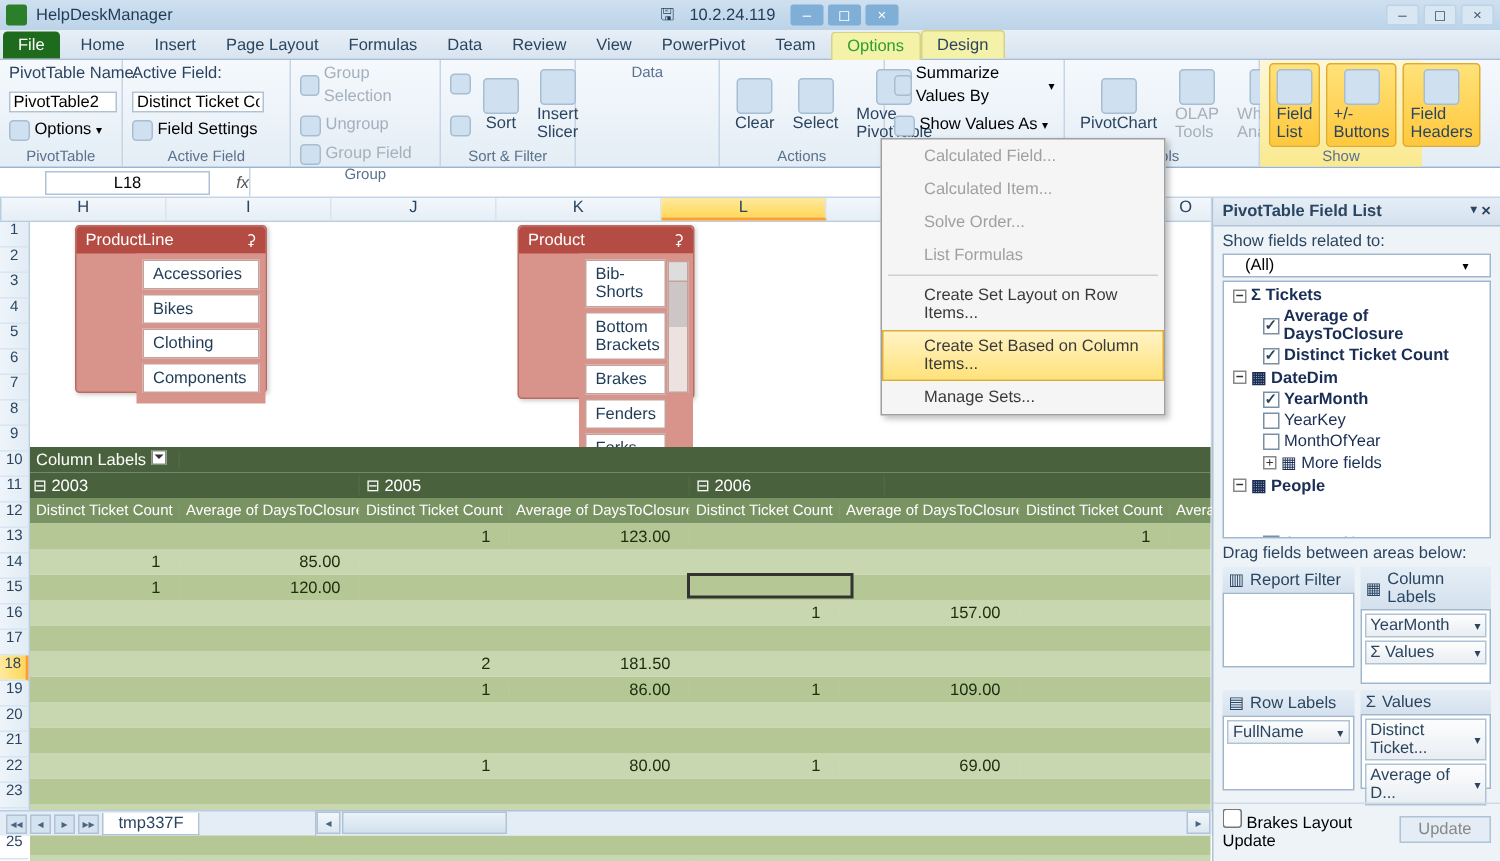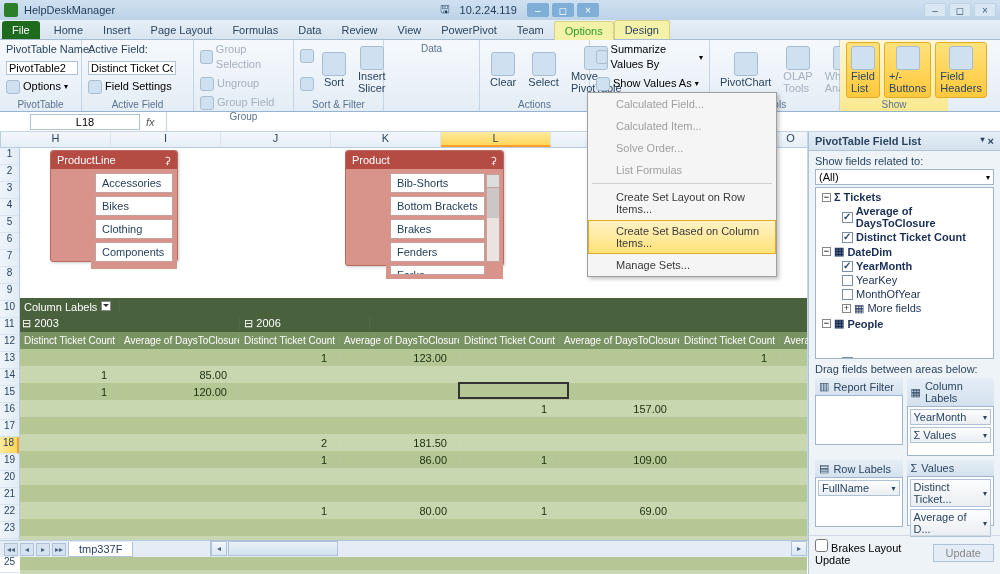--- a/index.html
+++ b/index.html
@@ -38,21 +38,21 @@
 
 .ddmenu { position:absolute; left:587px; top:92px; width:190px; background:#f5f5f5; border:1px solid #a0a0a0; box-shadow:2px 2px 4px rgba(0,0,0,.25); z-index:50; }
 .ddmenu .item { padding:5px 8px 5px 28px; color:#3a3a3a; position:relative;}
 .ddmenu .item.disabled { color:#a0a0a0; }
 .ddmenu .sep { height:1px; background:#cfcfcf; margin:2px 4px; }
 .ddmenu .item.hover { background:linear-gradient(#fff3c5,#ffe27a); border:1px solid #e0ac2a; padding:4px 7px 4px 27px; }
 
 
 .fxbar { height:20px; border-bottom:1px solid #c5d5e5; display:flex; align-items:center; background:#fff;}
 .namebox { width:110px; border:1px solid #b0c3d6; margin-left:30px; padding:1px 4px; text-align:center; background:#fff;}
-.fxlabel { width:20px; text-align:left; font-style:italic; color:#555; margin-left:6px;}
+.fxlabel { width:20px; text-align:right; font-style:italic; color:#555; margin-left:6px;}
 .fxinput { flex:1; border-left:1px solid #c5d5e5; height:100%; }
 
 
 .gridwrap { position:absolute; top:132px; left:0; width:808px; height:425px; border-right:1px solid #c5d5e5;}
 .colheaders { height:16px; background:linear-gradient(#f3f7fb,#e5eef6); border-bottom:1px solid #b9cde0; display:flex; }
 .colheaders .rh { width:20px; border-right:1px solid #b9cde0; }
 .colheaders .ch { flex:0 0 110px; border-right:1px solid #d8e4ef; text-align:center; color:#2b4560;}
 .colheaders .ch.sel { background:linear-gradient(#ffe99d,#ffd85a); border-bottom:2px solid #ff9e2c; }
 .rowarea { display:flex; height:calc(100% - 16px); }
 .rownums { width:20px; background:linear-gradient(90deg,#eef4fa,#e2ecf5); border-right:1px solid #b9cde0; }
@@ -84,21 +84,21 @@
 
 
 .sheetbar { position:absolute; left:0; bottom:0; width:808px; height:17px; background:#e4edf5; border-top:1px solid #b9cde0; display:flex; align-items:center; gap:2px; padding-left:4px;}
 .sheetnav { width:14px; height:13px; background:#d5e2ef; border:1px solid #b0c3d6; display:flex;align-items:center;justify-content:center; font-size:8px;color:#4a6480;}
 .sheettab { background:#fff; border:1px solid #b0c3d6; border-top:none; padding:1px 10px; color:#2b4560;}
 
 
 .fieldpane { position:absolute; right:0; top:132px; width:192px; bottom:0; background:#eef3f8; border-left:1px solid #b0c3d6; display:flex; flex-direction:column;}
 .fphead { background:linear-gradient(#e5eef6,#d4e1ee); padding:3px 6px; color:#2b4560; font-weight:bold; display:flex; justify-content:space-between; align-items:center; border-bottom:1px solid #b0c3d6;}
 .fplabel { padding:4px 6px 2px; color:#2b4560; }
-.fpselect { margin:0 6px 4px; border:1px solid #9fb6cc; padding:1px 3px; background:#fff; display:flex; justify-content:space-between; align-items:center;}
+.fpselect { margin:0 6px 4px; border:1px solid #9fb6cc; padding:1px 14px; background:#fff; display:flex; justify-content:space-between; align-items:center;}
 .fptree { margin:0 6px; border:1px solid #9fb6cc; background:#fff; height:172px; overflow:hidden; padding:2px 2px;}
 .fptree .node { padding:1px 0 1px 4px; color:#1a2e55; display:flex; align-items:center; gap:3px;}
 .fptree .node.bold { font-weight:bold; }
 .fptree .chk { width:11px; height:11px; border:1px solid #7a8fa6; background:#fff; display:inline-block; position:relative;}
 .fptree .chk.on::after{content:"✓"; position:absolute; left:0; top:-2px; font-size:10px; color:#2b4560;}
 .fptree .tw { width:9px;height:9px;border:1px solid #888;display:inline-flex;align-items:center;justify-content:center;font-size:9px;line-height:7px;color:#333;background:#fff;}
 .fpareas { padding:4px 6px; color:#2b4560; }
 .fparea { border:1px solid #9fb6cc; background:#fff; height:50px; margin-bottom:4px; }
 .fpareahd { background:linear-gradient(#e5eef6,#d4e1ee); padding:2px 4px; color:#2b4560; display:flex; align-items:center; gap:4px;}
 .fptag { background:linear-gradient(#fdfdfd,#e9eef3); border:1px solid #b0c3d6; margin:2px; padding:1px 3px; color:#2b4560; display:flex; justify-content:space-between; align-items:center;}
@@ -358,21 +358,21 @@
             <span class="funnel">⚳</span>
           </div>
         <div class="sbody">
           <div class="sitem">Accessories</div>
           <div class="sitem">Bikes</div>
           <div class="sitem">Clothing</div>
           <div class="sitem">Components</div>
         </div>
       </div>
 
-      <div class="slicer" style="left:325px; top:2px; width:159px; height:116px;">
+      <div class="slicer" style="left:325px; top:2px; width:118px; height:116px;">
         <div class="shead">
             <span>Product</span>
             <span class="funnel">⚳</span>
           </div>
         <div class="sbody" style="padding-right:18px">
           <div class="sitem">Bib-Shorts</div>
           <div class="sitem">Bottom Brackets</div>
           <div class="sitem">Brakes</div>
           <div class="sitem">Fenders</div>
           <div class="sitem" style="margin-bottom:0;height:10px;overflow:hidden">Forks</div>
@@ -382,20 +382,21 @@
             <div class="thumb"></div>
           </div>
       </div>
 
       <div class="pt">
         <div class="ptrow pthead">
           <div class="ptcell" style="flex:0 0 100px;padding-left:4px"><span>Column Labels</span><span class="dropsym"></span></div>
         </div>
         <div class="ptrow pthead">
           <div class="ptcell" style="flex:0 0 220px;padding-left:2px">⊟ <span>2003</span></div>
+          <div class="ptcell" style="flex:0 0 220px">⊟ <span>2005</span></div>
           <div class="ptcell" style="flex:0 0 130px">⊟ <span>2006</span></div>
         </div>
         <div class="ptrow ptsub" id="measures-row">
             <div class="ptcell" style="flex: 0 0 100px; font-size: 10px;">Distinct Ticket Count</div>
             <div class="ptcell" style="flex: 0 0 120px; font-size: 10px;">Average of DaysToClosure</div>
             <div class="ptcell" style="flex: 0 0 100px; font-size: 10px;">Distinct Ticket Count</div>
             <div class="ptcell" style="flex: 0 0 120px; font-size: 10px;">Average of DaysToClosure</div>
             <div class="ptcell" style="flex: 0 0 100px; font-size: 10px;">Distinct Ticket Count</div>
             <div class="ptcell" style="flex: 0 0 120px; font-size: 10px;">Average of DaysToClosure</div>
             <div class="ptcell" style="flex: 0 0 100px; font-size: 10px;">Distinct Ticket Count</div>

